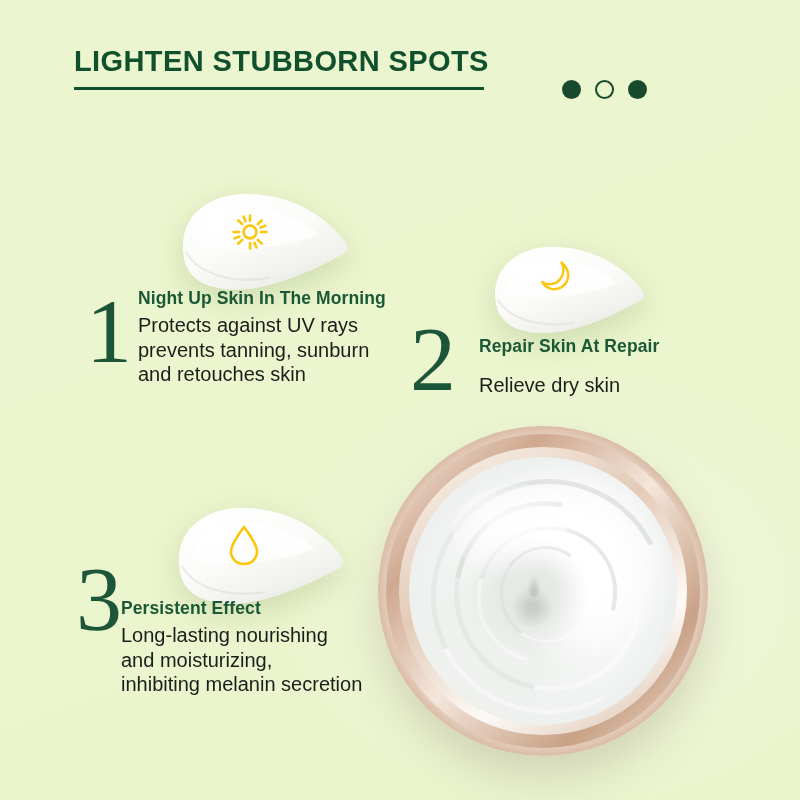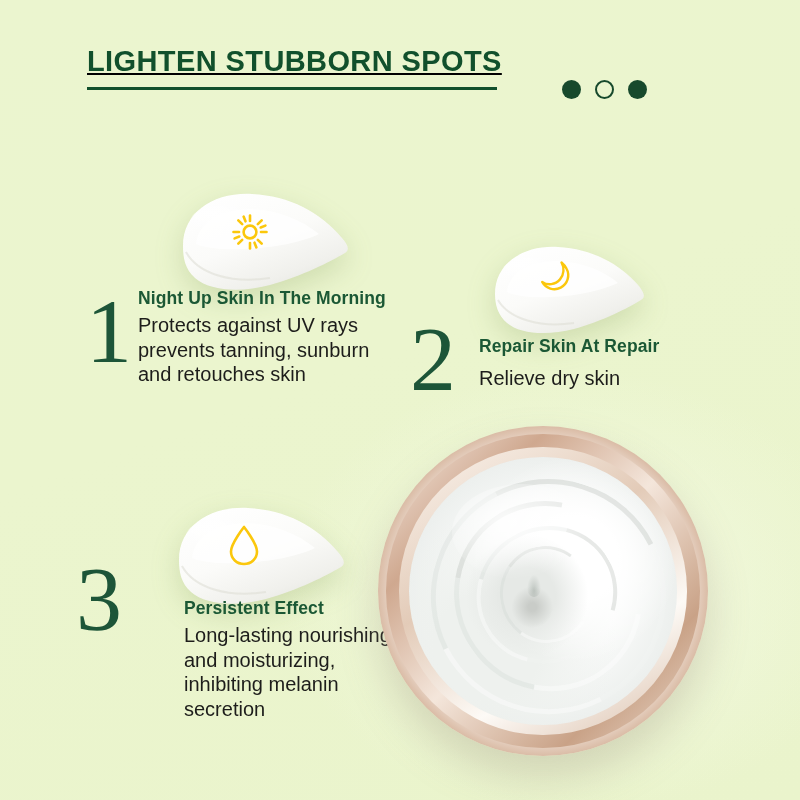--- a/index.html
+++ b/index.html
@@ -20,24 +20,23 @@
     height: 800px;
     background:
       radial-gradient(ellipse 60% 45% at 72% 74%, #f3f9e2 0%, rgba(243,249,226,0) 62%),
       linear-gradient(160deg, #ebf5cf 0%, #ebf5ce 45%, #eaf4cc 100%);
     overflow: hidden;
   }
 
   
   .headline-block {
     position: absolute;
-    left: 87px;
+    left: 74px;
     top: 44px;
     width: 420px;
-    text-decoration: underline;
   }
   .headline {
     color: #11502c;
     font-size: 29px;
     font-weight: bold;
     letter-spacing: 0.4px;
     line-height: 1.18;
     white-space: nowrap;
   }
   .headline-rule {
@@ -298,21 +297,21 @@
                    C31.4 9.4, 29.6 7.3, 27.5 5.5 Z" fill="none" stroke="#fbc70c" stroke-width="2.4" stroke-linejoin="round"></path>
         </svg>
       </span>
     </div>
   </div>
 
   <div class="feature" style="left:410px; top:318px; width:320px;">
     <span class="num" style="left:0; top:2px;">2</span>
     <div style="margin-left:69px; padding-top:18px;">
       <div class="f-title">Repair Skin At Repair</div>
-      <div class="f-body" style="margin-top:9px;">Relieve dry skin</div>
+      <div class="f-body" style="margin-top:16px;">Relieve dry skin</div>
     </div>
   </div>
 
   <div class="blob-wrap" style="left:148px; top:500px; width:200px; height:112px;">
     <svg class="blob-svg" width="200" height="112" viewBox="0 0 200 112">
       <defs>
         <linearGradient id="cg3" x1="0.2" y1="0" x2="0.85" y2="1">
           <stop offset="0%" stop-color="#ffffff"></stop>
           <stop offset="45%" stop-color="#fbfbf9"></stop>
           <stop offset="78%" stop-color="#f0f0ec"></stop>
@@ -346,21 +345,21 @@
                    C7 36.8, 12.8 42, 20 42
                    C27.2 42, 33 36.8, 33 29.5
                    C33 21.5, 20 5, 20 5 Z" fill="none" stroke="#fbc70c" stroke-width="2.6" stroke-linejoin="round"></path>
         </svg>
       </span>
     </div>
   </div>
 
   <div class="feature" style="left:76px; top:556px; width:330px;">
     <span class="num" style="left:0; top:4px;">3</span>
-    <div style="margin-left:108px; padding-top:42px;">
+    <div style="margin-left:45px; padding-top:42px;">
       <div class="f-title">Persistent Effect</div>
       <div class="f-body">Long-lasting nourishing
 and moisturizing,
 inhibiting melanin secretion</div>
     </div>
   </div>
 
   <div class="jar">
     <div class="jar-rim-outer"></div>
     <div class="jar-rim-inner"></div>

